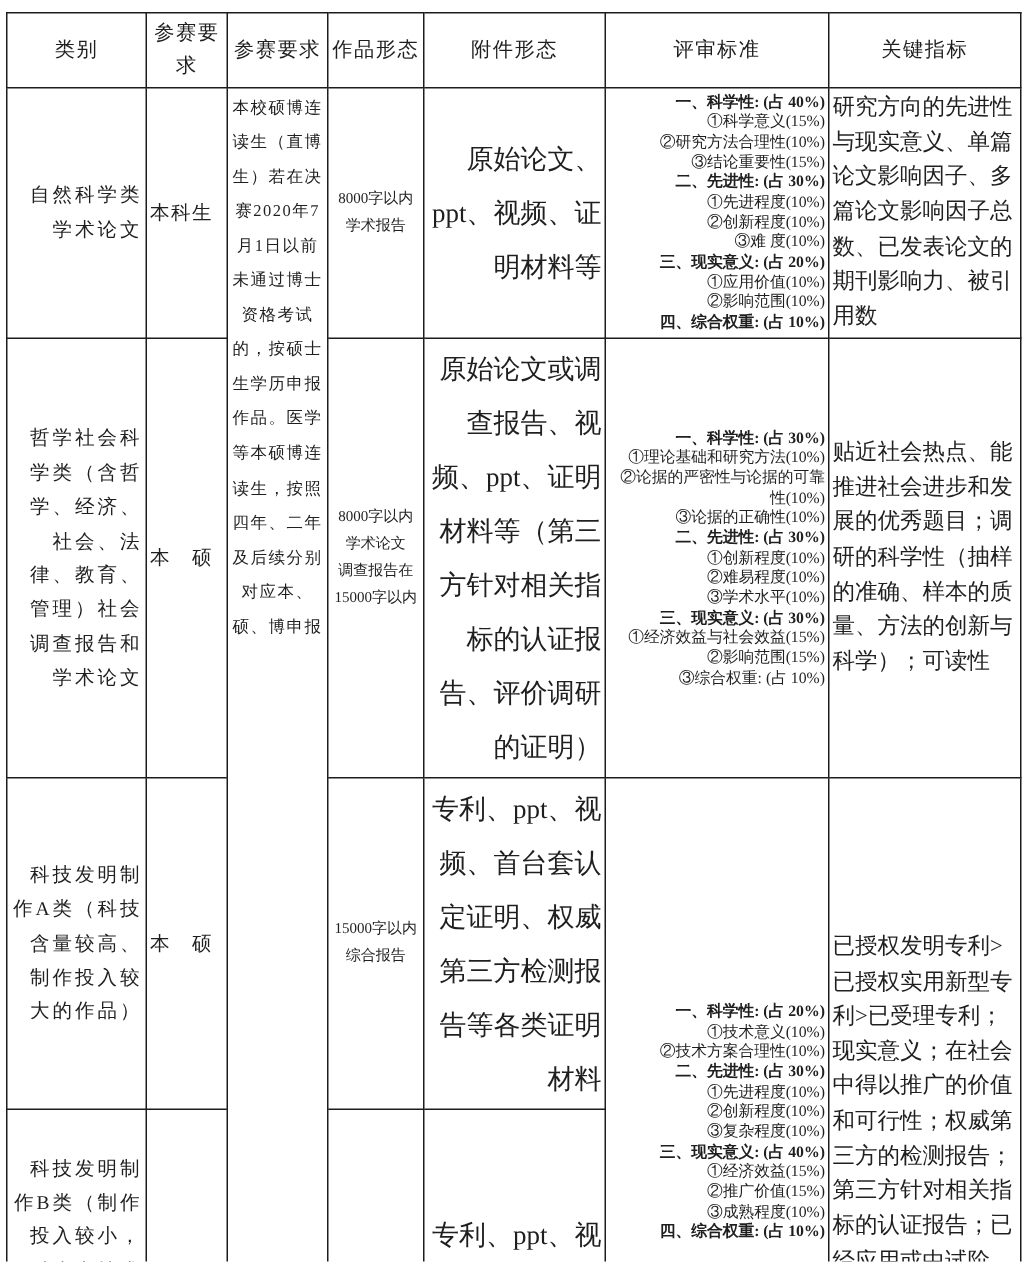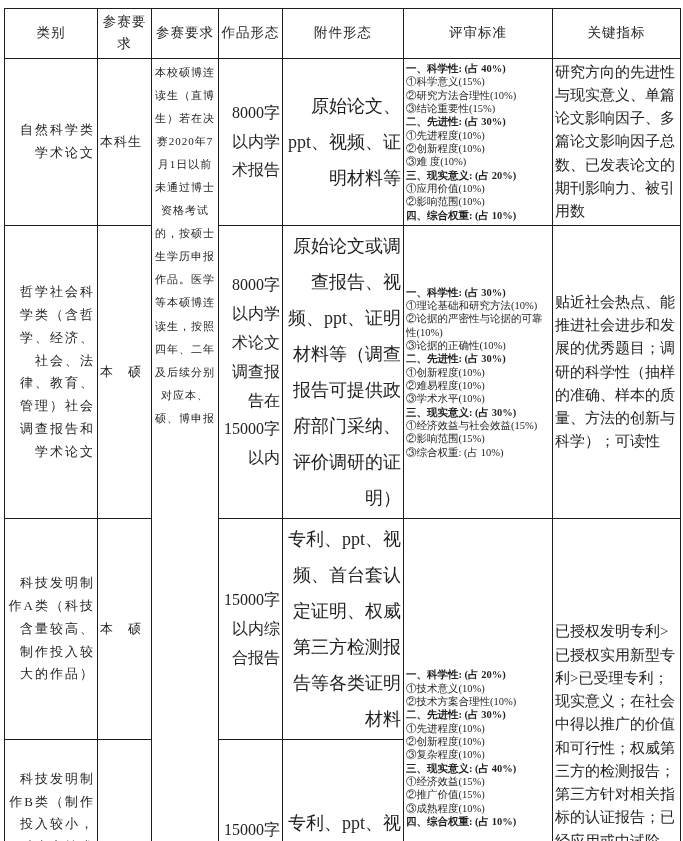--- a/index.html
+++ b/index.html
@@ -57,38 +57,38 @@
   }
   td.req {
     vertical-align: top;
     text-align: center;
     font-size: 11px;
     line-height: 2.1;
     letter-spacing: 1px;
     padding: 26px 3px 2px 3px;
   }
   td.work {
-    text-align: right;
+    text-align: center;
     vertical-align: middle;
-    font-size: 16px;
+    font-size: 10px;
     line-height: 1.8;
     white-space: pre-line;
     padding: 2px 3px;
     margin-top: 24px;
   }
   td.att {
     text-align: right;
     vertical-align: middle;
     font-size: 18px;
     line-height: 2.0;
     padding: 2px 6px;
   }
   td.crit {
     vertical-align: middle;
-    text-align: left;
+    text-align: right;
     font-size: 10.5px;
     line-height: 1.27;
     padding: 2px 4px 2px 5px;
   }
   td.crit .b { font-weight: bold; }
   td.key {
     vertical-align: middle;
     text-align: left;
     font-size: 15px;
     line-height: 1.55;
@@ -141,21 +141,21 @@
             <div>②影响范围(10%)</div>
             <div class="b">四、综合权重: (占 10%)</div>
           </td>
         <td class="key">研究方向的先进性与现实意义、单篇论文影响因子、多篇论文影响因子总数、已发表论文的期刊影响力、被引用数</td>
       </tr>
       <tr class="r2">
         <td class="cat">哲学社会科学类（含哲学、经济、社会、法律、教育、管理）社会调查报告和学术论文</td>
         <td class="part">本　硕</td>
         <td class="work">8000字以内学术论文
 调查报告在15000字以内</td>
-        <td class="att">原始论文或调查报告、视频、ppt、证明材料等（调查报告可提供政府部门采纳、评价调研的证明）</td>
+        <td class="att">原始论文或调查报告、视频、ppt、证明材料等（第三方针对相关指标的认证报告、评价调研的证明）</td>
         <td class="crit">
             <div class="b">一、科学性: (占 30%)</div>
             <div>①理论基础和研究方法(10%)</div>
             <div>②论据的严密性与论据的可靠性(10%)</div>
             <div>③论据的正确性(10%)</div>
             <div class="b">二、先进性: (占 30%)</div>
             <div>①创新程度(10%)</div>
             <div>②难易程度(10%)</div>
             <div>③学术水平(10%)</div>
             <div class="b">三、现实意义: (占 30%)</div>

